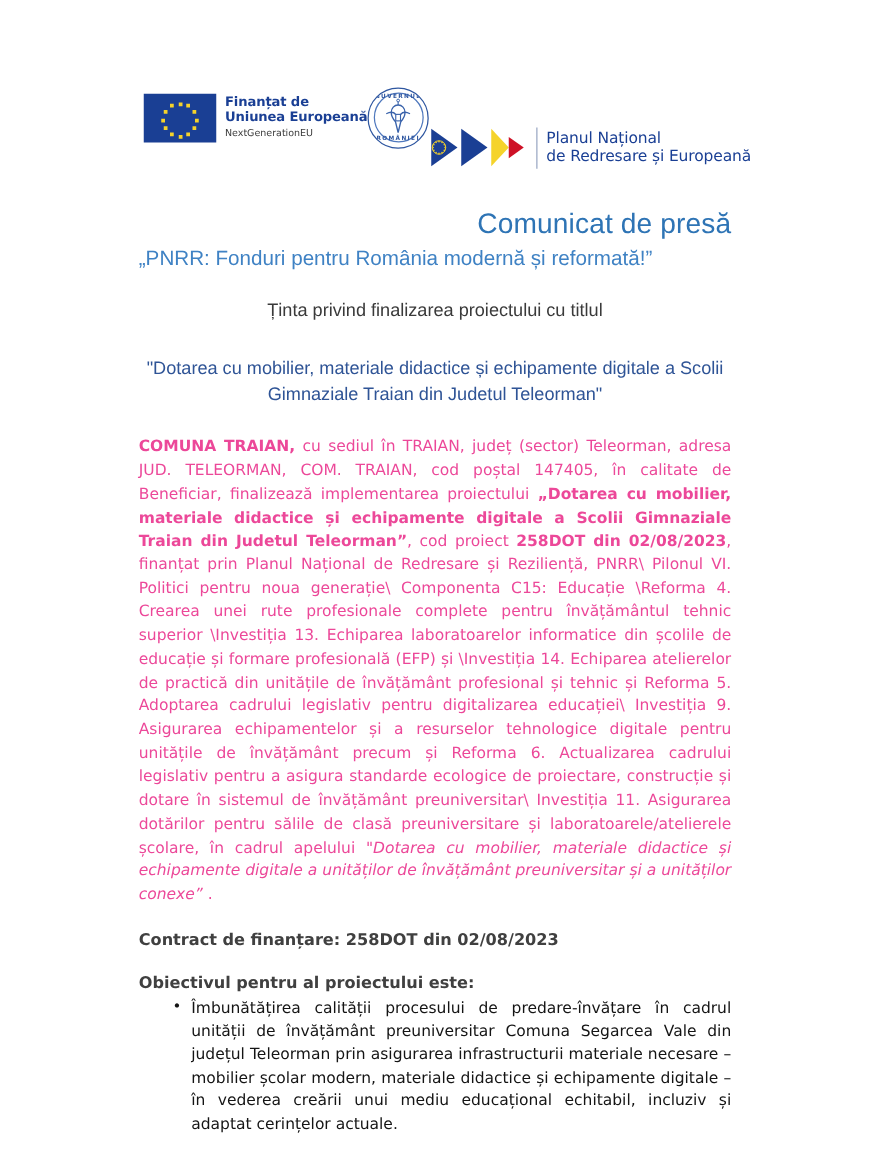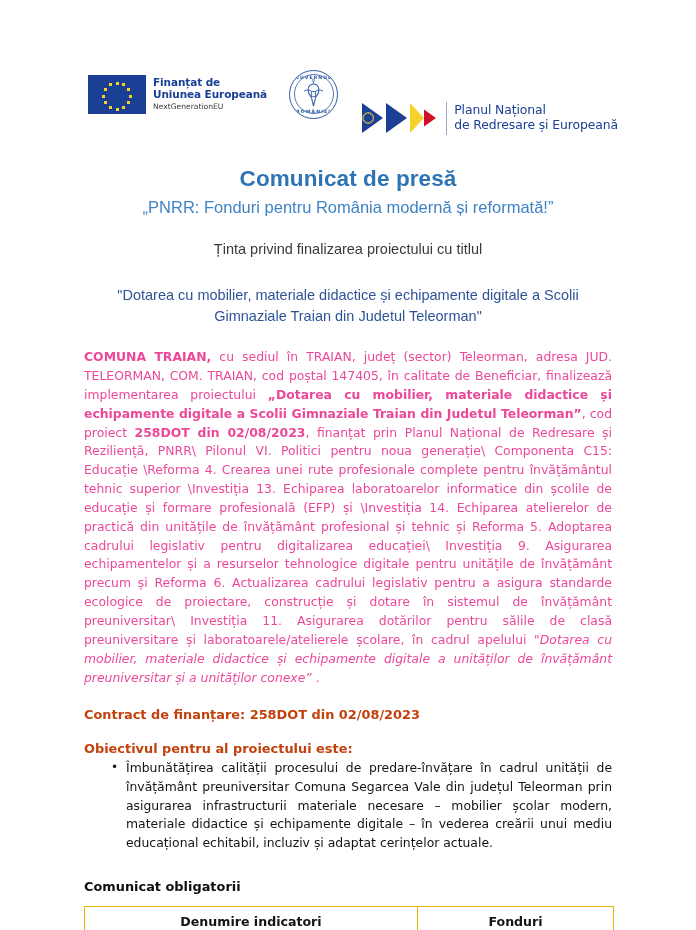--- a/index.html
+++ b/index.html
@@ -14,21 +14,21 @@
     overflow: hidden;
     font-family: "DejaVu Sans", sans-serif;
     color: #1a1a1a;
   }
   .page {
     position: relative;
     width: 696px;
     height: 896px;
     background: #ffffff;
     box-sizing: border-box;
-    padding: 0 84px;
+    padding: 0 111px;
   }
 
   
   .logo-strip {
     display: flex;
     align-items: center;
     justify-content: space-between;
     padding-top: 50px;
     padding-bottom: 6px;
     margin-left: 4px;
@@ -104,30 +104,30 @@
   .pnrr-text {
     color: #1a3f94;
     font-size: 12.4px;
     line-height: 1.18;
     white-space: nowrap;
     letter-spacing: -0.1px;
   }
 
   
   .title-main {
-    text-align: center;
+    text-align: right;
     color: #2e74b5;
     font-family: "Liberation Sans", sans-serif;
     font-size: 22.5px;
-    font-weight: bold;
+    font-weight: normal;
     margin: 22px 0 0 0;
     letter-spacing: 0.1px;
   }
   .title-sub {
-    text-align: center;
+    text-align: left;
     color: #3f82c4;
     font-family: "Liberation Sans", sans-serif;
     font-size: 16.5px;
     font-weight: normal;
     margin: 6px 0 0 0;
   }
   .title-announce {
     text-align: center;
     color: #3a3a3a;
     font-family: "Liberation Sans", sans-serif;
@@ -153,21 +153,21 @@
     color: #ec4899;
     hyphens: none;
   }
   .body-par b { font-weight: bold; }
   .body-par i { font-style: italic; }
 
   .heading-bold {
     font-size: 12.9px;
     font-weight: bold;
     margin: 20px 0 0 0;
-    color: #c2410c;
+    color: #404040;
   }
   .heading-bold.tight { margin-top: 19px; }
 
   .bullet-list {
     margin: 3px 0 0 0;
     padding: 0 0 0 42px;
     list-style: none;
   }
   .bullet-list li {
     position: relative;

